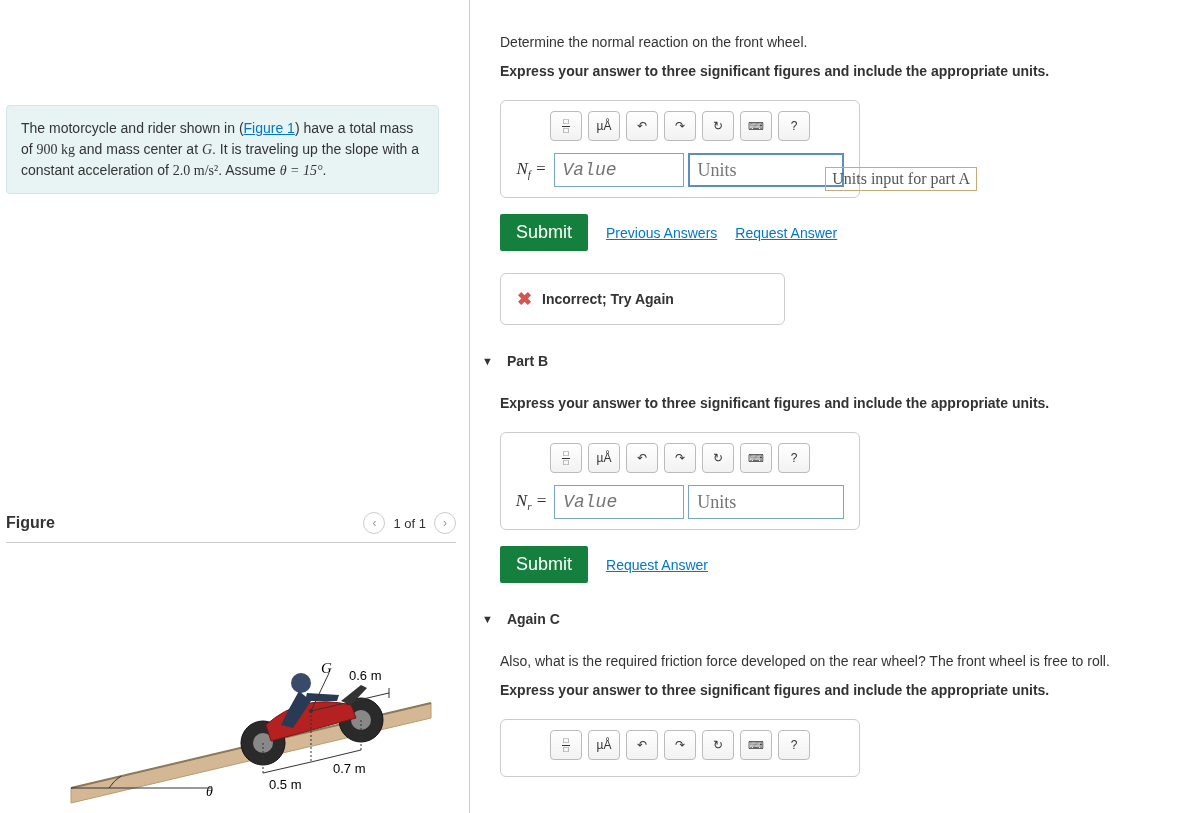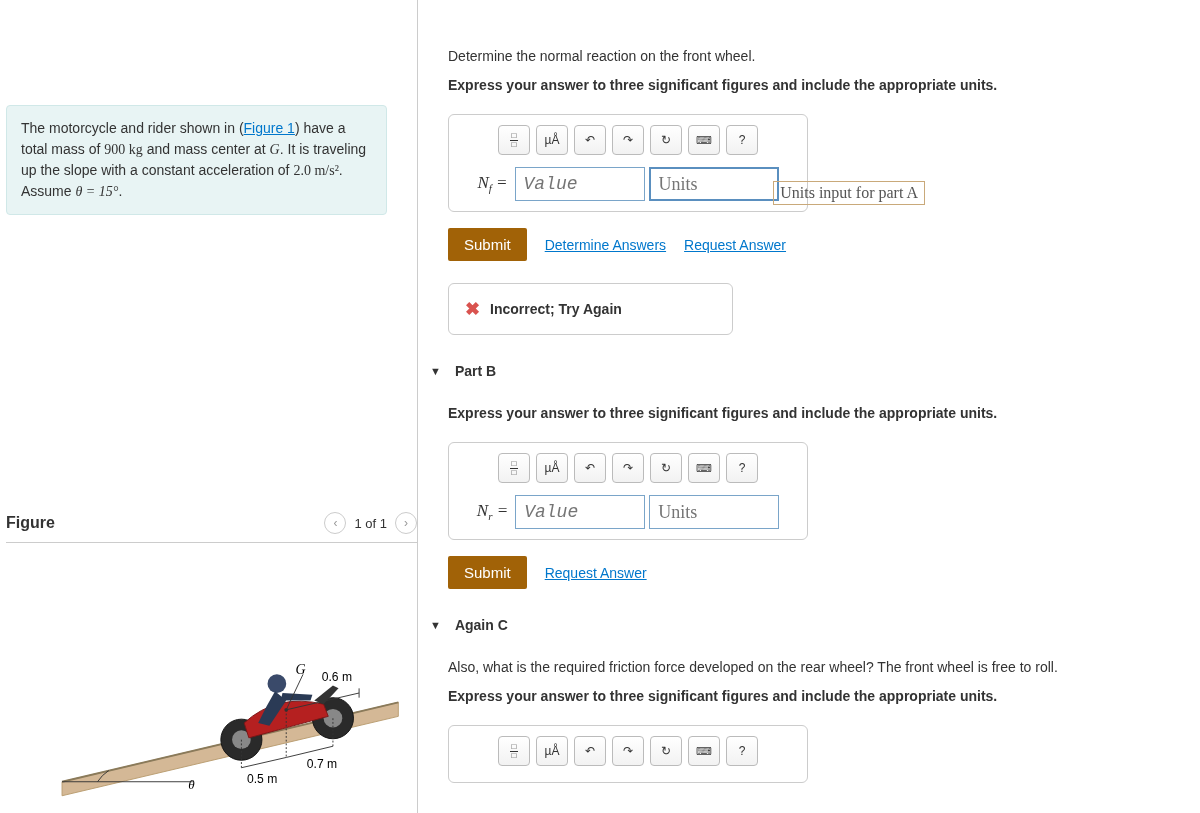--- a/index.html
+++ b/index.html
@@ -1,44 +1,44 @@
 <!DOCTYPE html>
 <html><head>
 <meta charset="utf-8">
 <style>
 * { box-sizing: border-box; margin: 0; padding: 0; }
 body { font-family: Arial, Helvetica, sans-serif; font-size: 14px; color: #333; background: #fff; }
 .container { display: flex; width: 1200px; min-height: 813px; }
-.left-col { width: 418px; padding: 10px 18px 10px 0; border-right: 1px solid #ccc; position: relative; }
-.right-col { flex: 1; padding: 46px 20px 0 30px; }
+.left-col { width: 470px; padding: 10px 18px 10px 0; border-right: 1px solid #ccc; position: relative; }
+.right-col { flex: 1; padding: 32px 20px 0 30px; }
 .problem-box { background: #e8f4f4; border: 1px solid #d0e8e8; border-radius: 4px; padding: 12px 14px; margin: 95px 12px 0 6px; line-height: 1.5; color: #333; }
 .problem-box .serif { font-family: Georgia, 'Times New Roman', serif; }
 .link { color: #0077cc; text-decoration: underline; cursor: pointer; }
-.figure-section { position: absolute; bottom: 0; left: 6px; right: 0; }
+.figure-section { position: absolute; bottom: 0; left: 6px; right: 13px; }
 .figure-header { display: flex; justify-content: space-between; align-items: center; padding: 8px 0; border-bottom: 1px solid #ccc; margin-bottom: 30px; }
 .figure-title { font-weight: bold; font-size: 16px; }
 .figure-nav { display: flex; align-items: center; gap: 8px; font-size: 13px; }
 .nav-btn { width: 22px; height: 22px; border: 1px solid #ccc; border-radius: 50%; background: #fff; color: #999; display: flex; align-items: center; justify-content: center; cursor: pointer; font-size: 12px; }
 .figure-image { width: 100%; height: 240px; position: relative; }
 .part-header { display: flex; align-items: center; gap: 14px; font-weight: bold; font-size: 14px; margin: 28px 0 24px -18px; cursor: pointer; }
 .caret { font-size: 11px; }
 .prompt { margin-bottom: 8px; line-height: 1.5; }
 .instruction { font-weight: bold; margin-bottom: 18px; line-height: 1.5; }
 .input-block { border: 1px solid #ccc; border-radius: 6px; width: 360px; padding: 10px 0 10px 0; position: relative; }
 .toolbar { display: flex; justify-content: center; align-items: center; gap: 6px; margin-bottom: 12px; }
 .tool-btn { width: 32px; height: 30px; border: 1px solid #bbb; border-radius: 4px; background: linear-gradient(#fff,#f2f2f2); display: flex; align-items: center; justify-content: center; cursor: pointer; font-size: 12px; }
 .tool-btn.fraction { flex-direction: column; font-size: 8px; line-height: 7px; }
 .tool-btn.fraction .top { border-bottom: 1px solid #333; padding: 0 2px 1px; }
 .input-row { display: flex; align-items: center; justify-content: center; gap: 4px; }
 .var-label { font-family: Georgia, serif; font-style: italic; font-size: 17px; margin-right: 3px; }
 .val-input { width: 130px; height: 34px; border: 1px solid #7aa5c9; padding: 4px 8px; font-family: Liberation Mono, monospace; font-style: italic; font-size: 18px; color: #888; }
-.unit-input { width: 130px; height: 34px; border: 1px solid #7aa5c9; padding: 4px 8px; font-family: Georgia, serif; font-size: 18px; color: #555; }
+.unit-input { width: 156px; height: 34px; border: 1px solid #7aa5c9; padding: 4px 8px; font-family: Georgia, serif; font-size: 18px; color: #555; }
 .units-label { position: absolute; right: -118px; bottom: 6px; font-family: Liberation Serif, serif; font-size: 16px; color: #555; border: 1px solid #c9a97a; padding: 2px 6px; }
 .action-row { display: flex; align-items: center; gap: 18px; margin-top: 16px; }
-.submit-btn { background: #a16207; color: #fff; border: none; padding: 8px 16px; font-size: 15px; cursor: pointer; border-radius: 2px; }
+.submit-btn { background: #15803d; color: #fff; border: none; padding: 8px 16px; font-size: 18px; cursor: pointer; border-radius: 2px; }
 .feedback-box { border: 1px solid #ccc; border-radius: 6px; padding: 14px 16px; margin-top: 22px; width: 285px; display: flex; align-items: center; gap: 10px; font-weight: bold; }
 .x-icon { color: #d9534f; font-size: 18px; font-weight: bold; }
 .part-section { margin-bottom: 10px; }
 
 .moto-svg { width: 100%; height: 100%; }
 </style>
 </head>
 <body>
 
 <div class="container">
@@ -123,21 +123,21 @@
         <div class="input-row">
           <span class="var-label">N<sub style="font-size:11px">f</sub> =</span>
           <input class="val-input" placeholder="Value" style="">
           <input class="unit-input" style="border: 2px solid rgb(90, 143, 191);" placeholder="Units">
         </div>
         <div class="units-label">Units input for part A</div>
       </div>
 
       <div class="action-row">
         <button class="submit-btn">Submit</button>
-        <a class="link">Determine Answers</a>
+        <a class="link">Previous Answers</a>
         <a class="link">Request Answer</a>
       </div>
 
       <div class="feedback-box">
         <span class="x-icon">✖</span>
         <span>Incorrect; Try Again</span>
       </div>
     </div>
 
     <div class="part-header">

